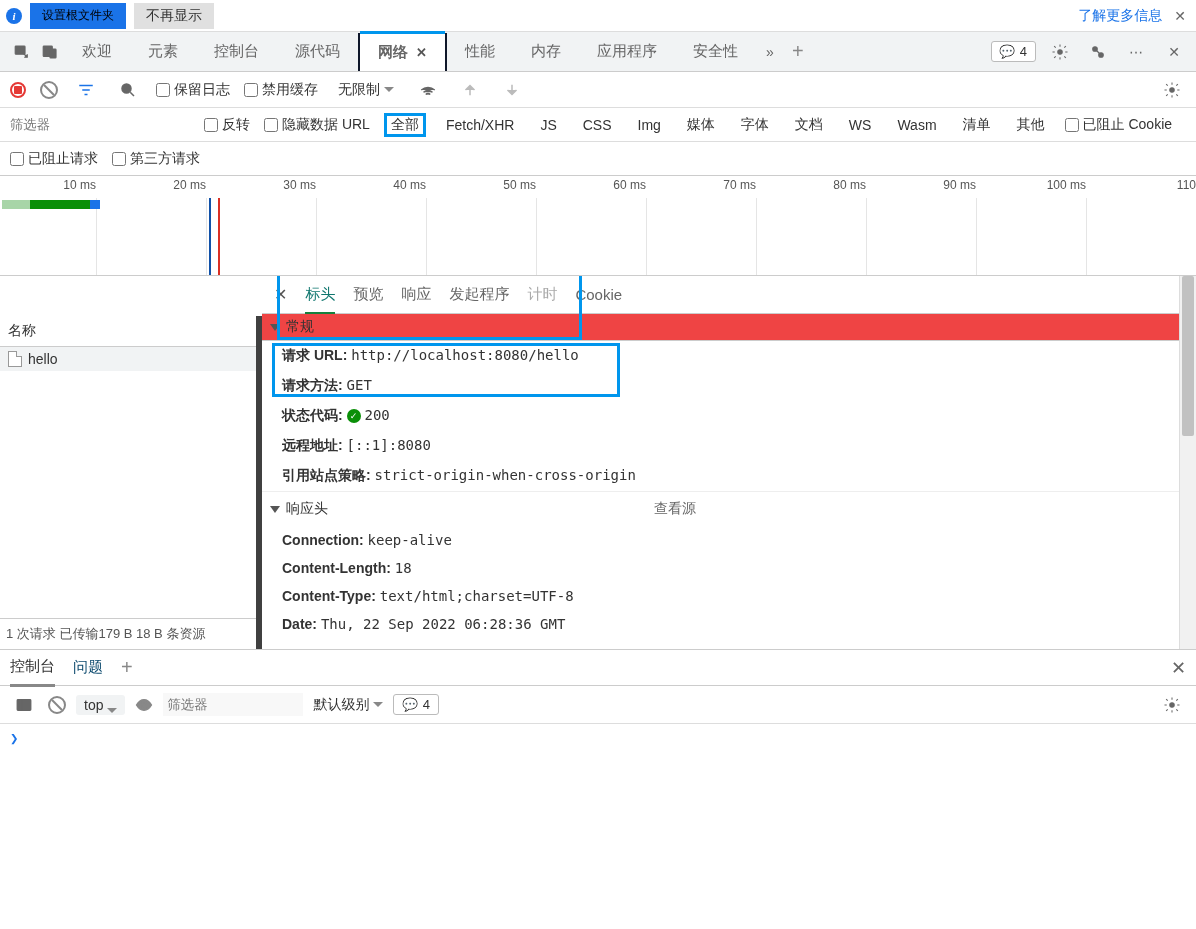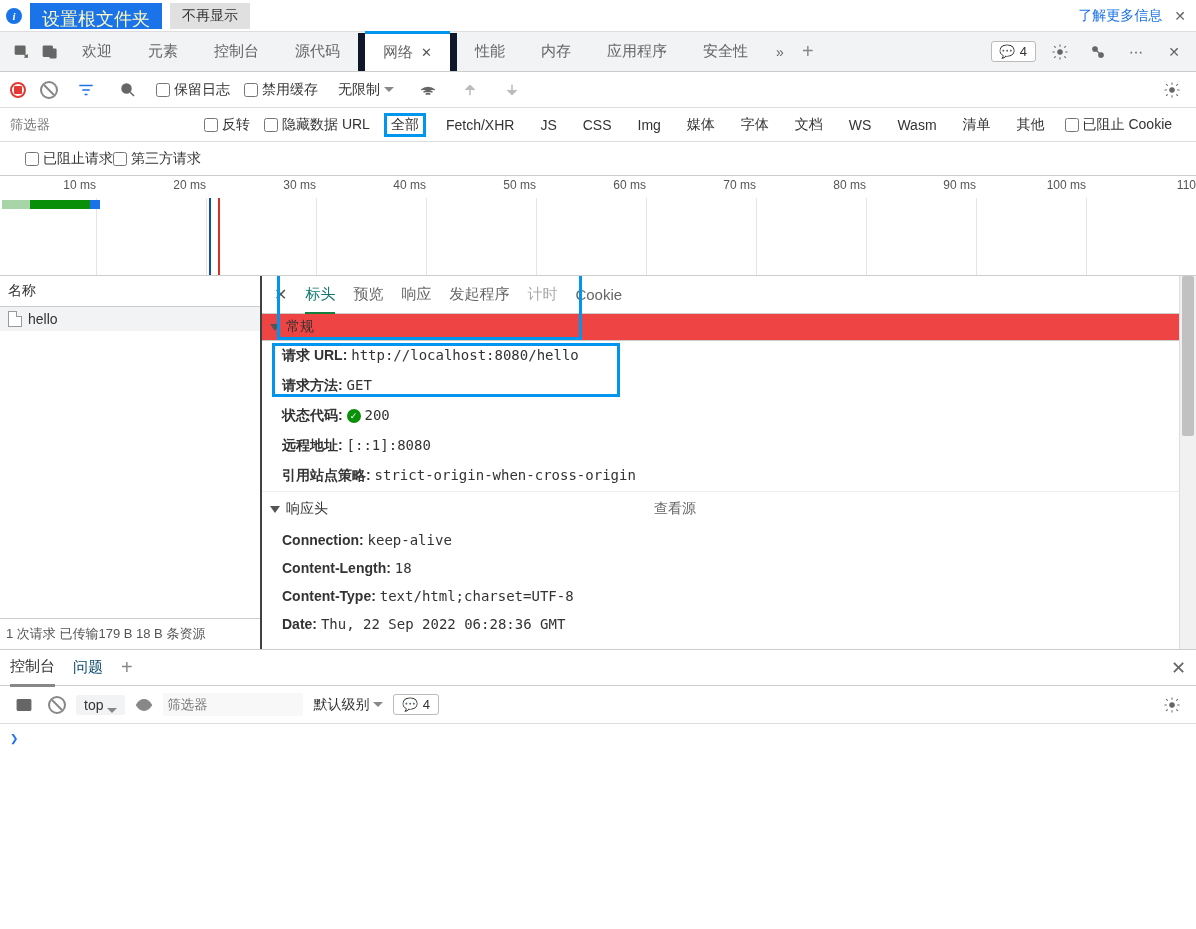--- a/index.html
+++ b/index.html
@@ -2,65 +2,65 @@
 <html><head>
   <meta charset="utf-8">
   <style>
     * { margin: 0; padding: 0; box-sizing: border-box; font-family: "Segoe UI", "Microsoft YaHei", Arial, sans-serif; }
     body { background: #fff; font-size: 14px; color: #333; width: 1196px; }
     
     
     .info-bar { display: flex; align-items: center; height: 32px; padding: 0 6px; gap: 8px; border-bottom: 1px solid #ddd; }
     .info-icon { width: 16px; height: 16px; border-radius: 50%; background: #1a73e8; color: #fff; display: flex; align-items: center; justify-content: center; font-size: 11px; font-style: italic; font-family: serif; font-weight: bold; }
     .info-bar .msg { flex: 0 0 auto; }
-    .btn-primary { background: #1a73e8; color: #fef9c3; border: none; padding: 4px 12px; height: 26px; cursor: pointer; font-size: 18px; }
+    .btn-primary { background: #1a73e8; color: #000000; border: none; padding: 4px 12px; height: 26px; cursor: pointer; font-size: 12px; }
     .btn-secondary { background: #e0e0e0; color: #333; border: none; padding: 4px 12px; height: 26px; cursor: pointer; font-size: 14px; }
     .spacer { flex: 1; }
     .link { color: #1a73e8; cursor: pointer; }
     .close-x { cursor: pointer; padding: 0 4px; color: #666; }
 
     
     .main-tabs { display: flex; align-items: center; height: 40px; background: #f1f3f4; border-bottom: 1px solid #ccc; padding: 0 8px; gap: 0; position: relative; }
     .tool-btn { width: 28px; height: 28px; display: flex; align-items: center; justify-content: center; cursor: pointer; color: #666; }
     .tool-btn svg { width: 18px; height: 18px; fill: currentColor; stroke: currentColor; }
     .main-tabs .tab { padding: 0 18px; height: 40px; display: flex; align-items: center; color: #666; cursor: pointer; font-size: 15px; position: relative; }
     .main-tabs .tab.active { background: #fff; border-top: 3px solid #0096ed; margin-top:-1px; }
-    .highlight-box { border: 7px solid #0f172a; }
+    .highlight-box { border: 2px solid #0f172a; font-weight: bold; }
     .main-tabs .right { margin-left: auto; display: flex; align-items: center; gap: 10px; }
     .badge { display: inline-flex; align-items: center; gap: 4px; background: #fff; border: 1px solid #bbb; border-radius: 3px; padding: 2px 8px; font-size: 13px; }
 
     
     .net-toolbar { display: flex; align-items: center; height: 36px; padding: 0 10px; gap: 14px; border-bottom: 1px solid #ddd; }
     .record-btn { width: 16px; height: 16px; border-radius: 50%; border: 2px solid #e53935; display: flex; align-items: center; justify-content: center; cursor: pointer; }
     .record-btn .inner { width: 8px; height: 8px; background: #e53935; border-radius: 1px; }
     .nosign { width: 18px; height: 18px; border: 2px solid #888; border-radius: 50%; position: relative; }
     .nosign::after { content: ""; position: absolute; width: 100%; height: 2px; background: #888; top: 50%; left: 0; transform: translateY(-50%) rotate(45deg); }
     .filter-icon { color: #1a73e8; }
     .cb-wrap { display: flex; align-items: center; gap: 4px; cursor: pointer; }
     .cb-wrap input { width:14px; height:14px; }
     .throttle { display: flex; align-items: center; gap: 4px; padding: 0 6px; cursor:pointer; }
     .caret-down { width: 0; height: 0; border-left: 5px solid transparent; border-right: 5px solid transparent; border-top: 5px solid #888; }
 
     
     .filter-row { display: flex; align-items: center; height: 34px; padding: 0 10px; gap: 14px; border-bottom: 1px solid #ddd; font-size: 14px; flex-wrap: wrap; }
     .filter-row .input { border: none; outline: none; width: 180px; color: #888; }
     .chip { padding: 2px 6px; cursor: pointer; }
-    .filter-row2 { display: flex; align-items: center; height: 34px; padding: 0 25px; border-bottom: 1px solid #ccc; font-size: 14px; }
+    .filter-row2 { display: flex; align-items: center; height: 34px; padding: 0 10px; gap: 14px; border-bottom: 1px solid #ccc; font-size: 14px; }
 
     
     .timeline { height: 100px; border-bottom: 1px solid #ccc; position: relative; overflow: hidden; }
     .timeline .ticks { display: flex; height: 22px; position: relative; }
     .timeline .tick { position: absolute; font-size: 12px; color: #555; top: 2px; transform: translateX(-100%); white-space: nowrap; }
     .timeline .grid { position: absolute; top: 22px; bottom: 0; width: 1px; background: #e5e5e5; }
     .timeline .bars { position: absolute; top: 24px; left: 2px; height: 10px; display: flex; }
     .timeline .mark1 { position: absolute; top: 22px; bottom: 0; width: 2px; background: #1051a8; }
 
     
     .split { display: flex; height: 374px; border-bottom: 1px solid #ccc; }
-    .left-pane { width: 262px; border-right: 2px solid #404040; display: flex; flex-direction: column; }
+    .left-pane { width: 262px; border-right: 6px solid #404040; display: flex; flex-direction: column; margin-top: 40px; }
     .left-pane .header { padding: 6px 8px; border-bottom: 1px solid #ccc; font-size: 14px; background: #fff; }
     .req-list { flex: 1; overflow: auto; }
     .req-item { display: flex; align-items: center; padding: 4px 8px; gap: 6px; background: #f1f3f4; cursor: pointer; font-size: 14px; }
     .doc-icon { width: 14px; height: 16px; border: 1px solid #999; background: #fff; position: relative; }
     .doc-icon::before { content:""; position:absolute; right:-1px; top:-1px; width:5px; height:5px; background:#f1f3f4; border-left:1px solid #999; border-bottom:1px solid #999; }
     .left-pane .status { padding: 6px 6px; border-top: 1px solid #ccc; font-size: 13px; color: #555; white-space: nowrap; overflow: hidden; }
 
     .right-pane { flex: 1; display: flex; flex-direction: column; position: relative; overflow: hidden; }
     .detail-tabs { display: flex; align-items: center; height: 38px; border-bottom: 1px solid #ccc; gap: 18px; padding: 0 12px; }
     .detail-tabs .x { cursor: pointer; color: #555; font-size: 16px; }

